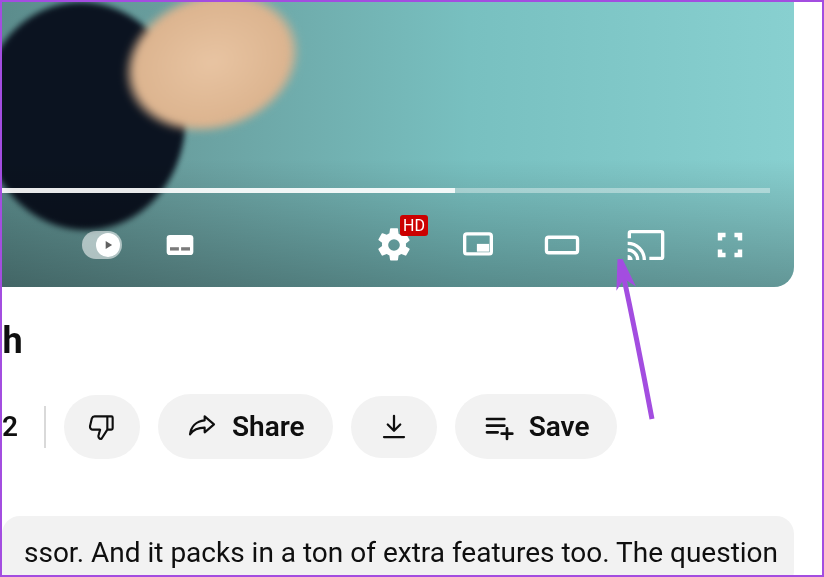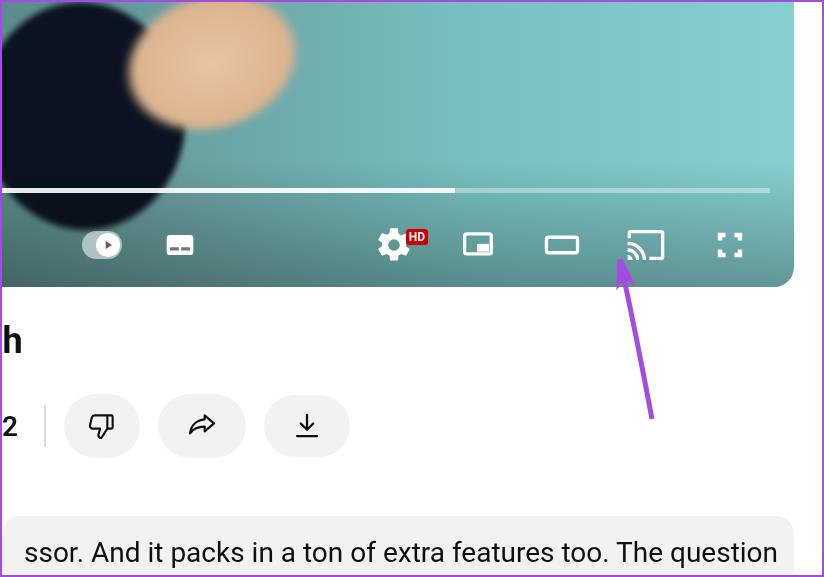--- a/index.html
+++ b/index.html
@@ -74,22 +74,22 @@
   }
   .autoplay .knob {
     position:absolute; right:2px; top:2px;
     width:24px; height:24px; border-radius:50%;
     background:#fff;
     display:flex; align-items:center; justify-content:center;
   }
   .hd-badge {
     position:absolute; top:-10px; right:-14px;
     background:#cc0000; color:#fff;
-    font-size:12px; font-weight:700;
-    padding:1px 3px; border-radius:3px;margin-top:14px;
+    font-size:16px; font-weight:400;
+    padding:1px 3px; border-radius:3px;
   }
 
   .title-frag {
     position:absolute;
     left: -18px;
     top: 318px;
     font-size: 36px;
     font-weight: 700;
     color:#0f0f0f;
     white-space:nowrap;
@@ -220,30 +220,39 @@
       <path d="M16 4v10M16 4h3a1 1 0 0 1 1 1v8a1 1 0 0 1-1 1h-3M16 14l-4.5 7a2.2 2.2 0 0 1-2-1.2c-.4-.8-.1-2 .4-3.3L10.6 14H5.2A2.2 2.2 0 0 1 3 11.5l1.4-6A2.2 2.2 0 0 1 6.5 4H16Z" stroke-linejoin="round"></path>
     </svg>
   </div>
 
   <div class="pill">
     <span>
       <svg width="32" height="32" viewBox="0 0 24 24" fill="none" stroke="#0f0f0f" stroke-width="1.6">
         <path d="M14 4l7 6-7 6v-3.5c-5 0-8.5 1.5-11 5 .8-5.5 4.5-10 11-10.5V4z" stroke-linejoin="round"></path>
       </svg>
     </span>
+    <span>Share</span>
   </div>
 
   <div class="pill">
     <span>
       <svg width="30" height="30" viewBox="0 0 24 24" fill="none" stroke="#0f0f0f" stroke-width="1.8">
         <path d="M12 3v12m0 0 5-5m-5 5-5-5M4 20h16" stroke-linecap="round" stroke-linejoin="round"></path>
       </svg>
     </span>
   </div>
 
+  <div class="pill">
+    <span>
+      <svg width="32" height="32" viewBox="0 0 24 24" fill="none" stroke="#0f0f0f" stroke-width="2">
+        <path d="M3 6h13M3 11h13M3 16h8M18 13v8m-4-4h8" stroke-linecap="round"></path>
+      </svg>
+    </span>
+    <span>Save</span>
+  </div>
 </div>
 
 <div class="desc-box">
   <span>ssor. And it packs in a ton of extra features too. The question</span>
 </div>
 
 <div class="arrow">
   <svg width="80" height="170" viewBox="0 0 80 170">
     <defs>
       <marker id="ah" markerWidth="8" markerHeight="8" refX="4" refY="2" orient="auto">

